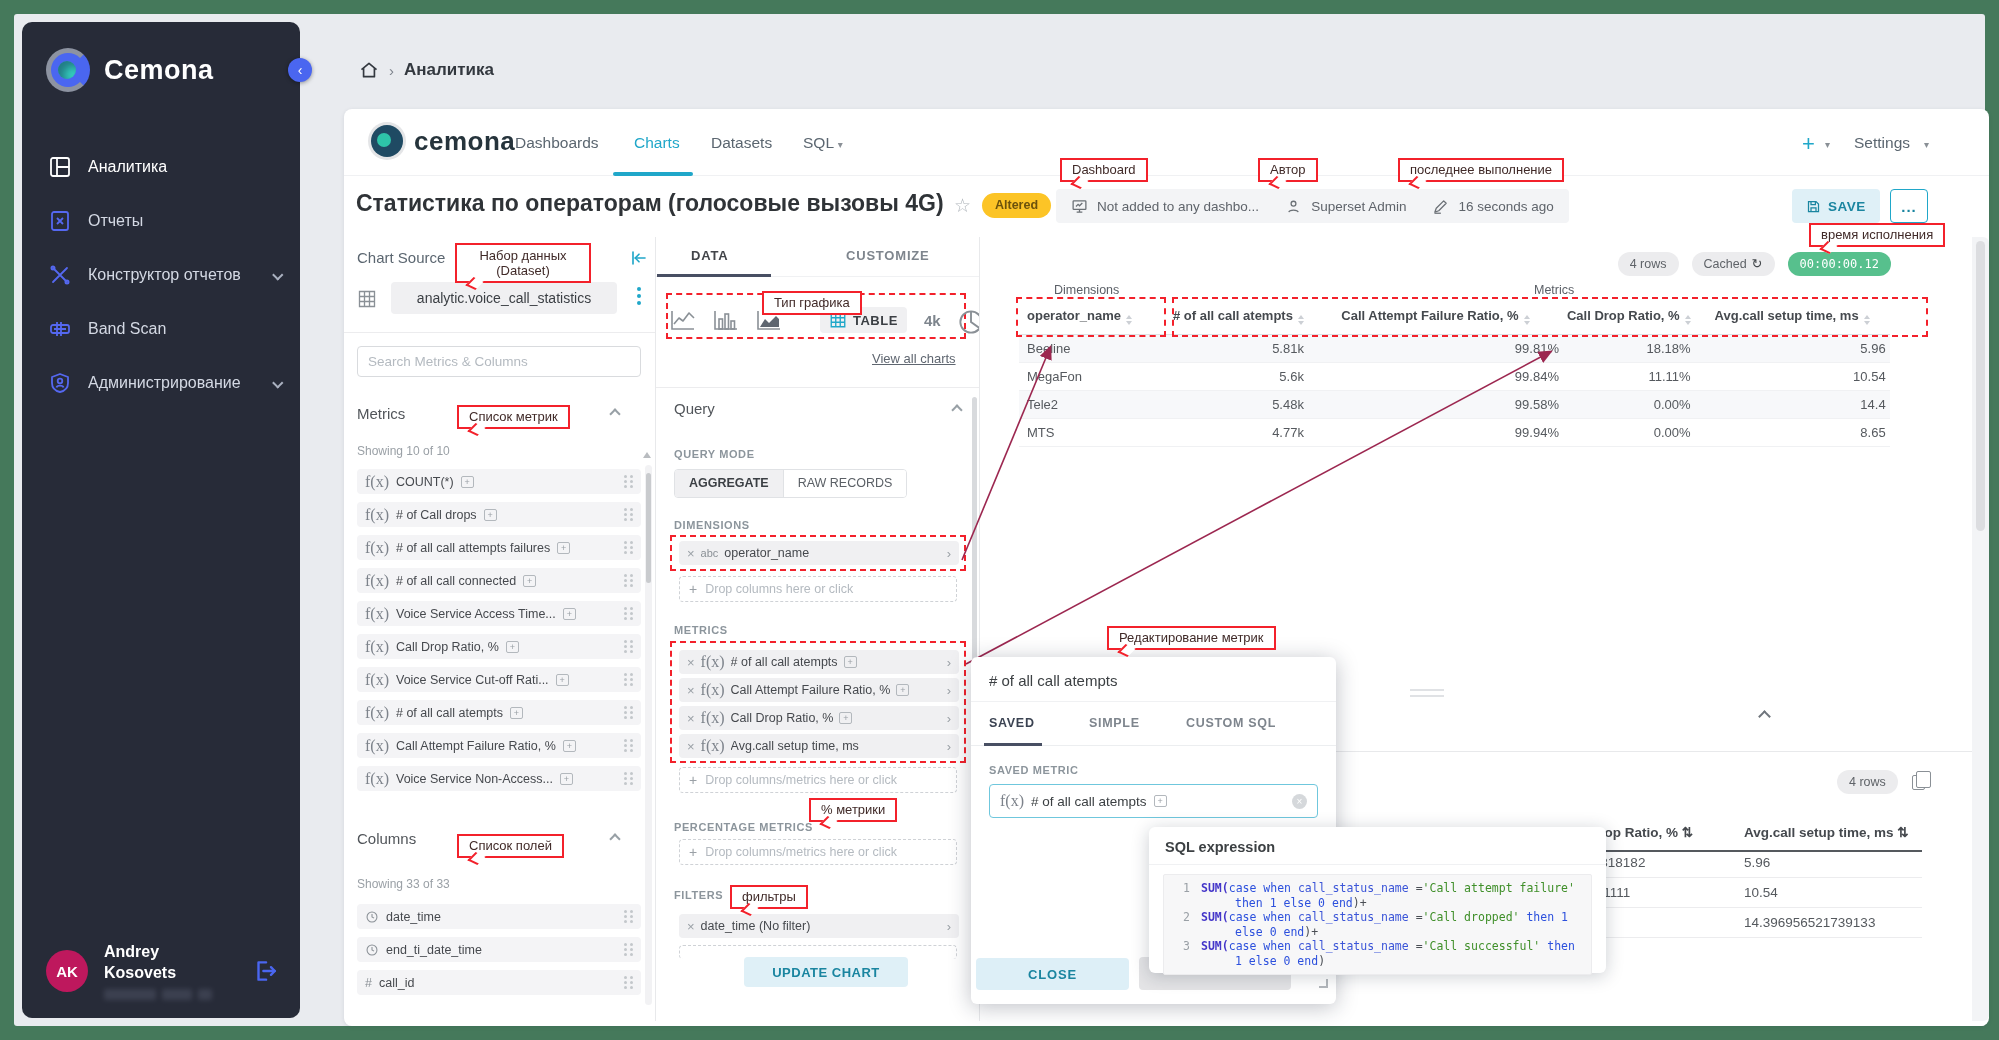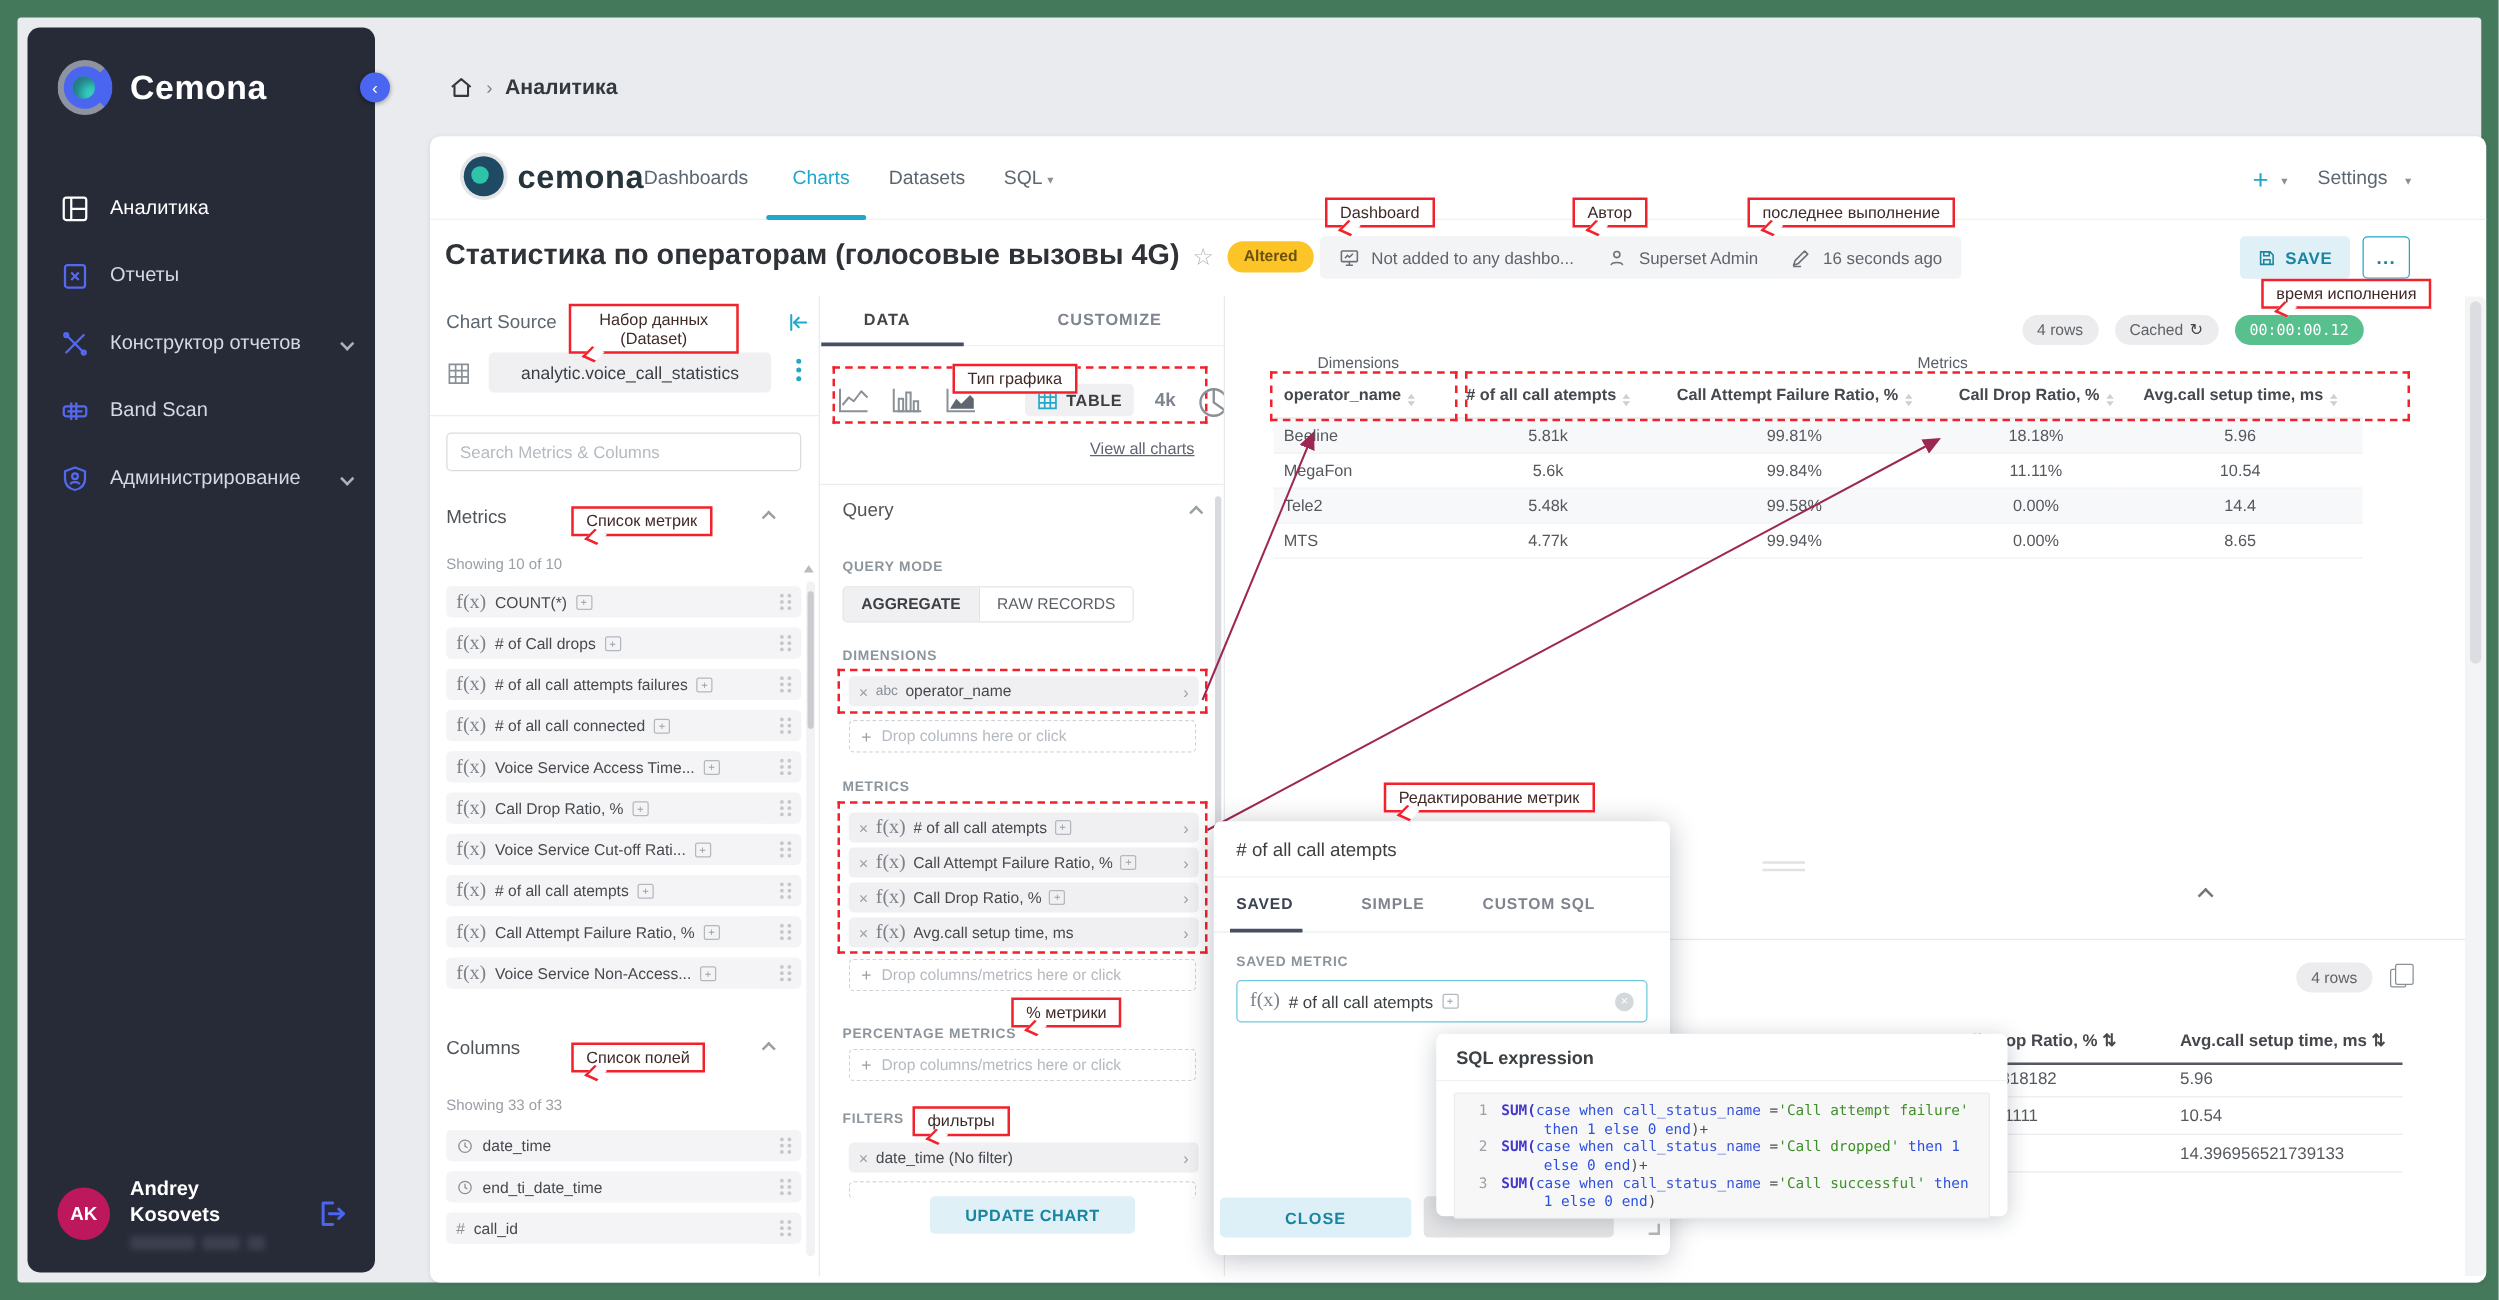--- a/index.html
+++ b/index.html
@@ -125,21 +125,21 @@
 
   
   .badge-row { position:absolute; top:15px; right:98px; display:flex; gap:13px; align-items:center; }
   .gpill { height:24px; background:#ececee; border-radius:12px; padding:0 12px; font-size:12.5px; color:#5f6368; line-height:24px; display:flex; align-items:center; gap:5px; }
   .gpill .rf { font-size:13px; color:#44484c; }
   .dur-badge { height:24px; background:#57c08d; border-radius:12px; padding:0 12px; font-family:"DejaVu Sans Mono",monospace; font-size:12px; color:#fff; line-height:24px; }
   .grp-lbl { position:absolute; font-size:12.5px; color:#5a5f66; }
   #viz-table { position:absolute; left:39px; top:60px; border-collapse:collapse; table-layout:fixed; font-size:13px; }
   #viz-table th { font-weight:700; color:#45494e; padding:11px 4px 9px; border-bottom:1px solid #dfe1e4; text-align:center; white-space:nowrap; }
   #viz-table th.l, #viz-table td.l { text-align:left; padding-left:8px; }
-  #viz-table td { color:#55595e; padding:6px 4px; text-align:center; border-bottom:1px solid #f0f1f3; }
+  #viz-table td { color:#55595e; padding:6px 4px; text-align:right; border-bottom:1px solid #f0f1f3; }
   #viz-table tbody tr:nth-child(odd) { background:#f7f8fa; }
   .sort { display:inline-flex; flex-direction:column; gap:2px; margin-left:5px; vertical-align:1px; cursor:pointer; }
   .sort i { width:0; height:0; border-left:3.5px solid transparent; border-right:3.5px solid transparent; }
   .sort .up { border-bottom:4px solid #ccd0d5; }
   .sort .dn { border-top:4px solid #ccd0d5; }
   .hdr-dash { position:absolute; border:2px dashed #f3212b; pointer-events:none; z-index:20; }
   .drag-handle { position:absolute; left:430px; top:452px; width:34px; }
   .drag-handle i { display:block; height:2px; background:#e0e2e5; margin-bottom:4px; }
   .res-chev { position:absolute; left:780px; top:475px; width:9px; height:9px; border-left:2px solid #6f757c; border-top:2px solid #6f757c; transform:rotate(45deg); cursor:pointer; }
   .res-div { position:absolute; left:0; top:514px; width:100%; border-top:1px solid #e8e9eb; }

